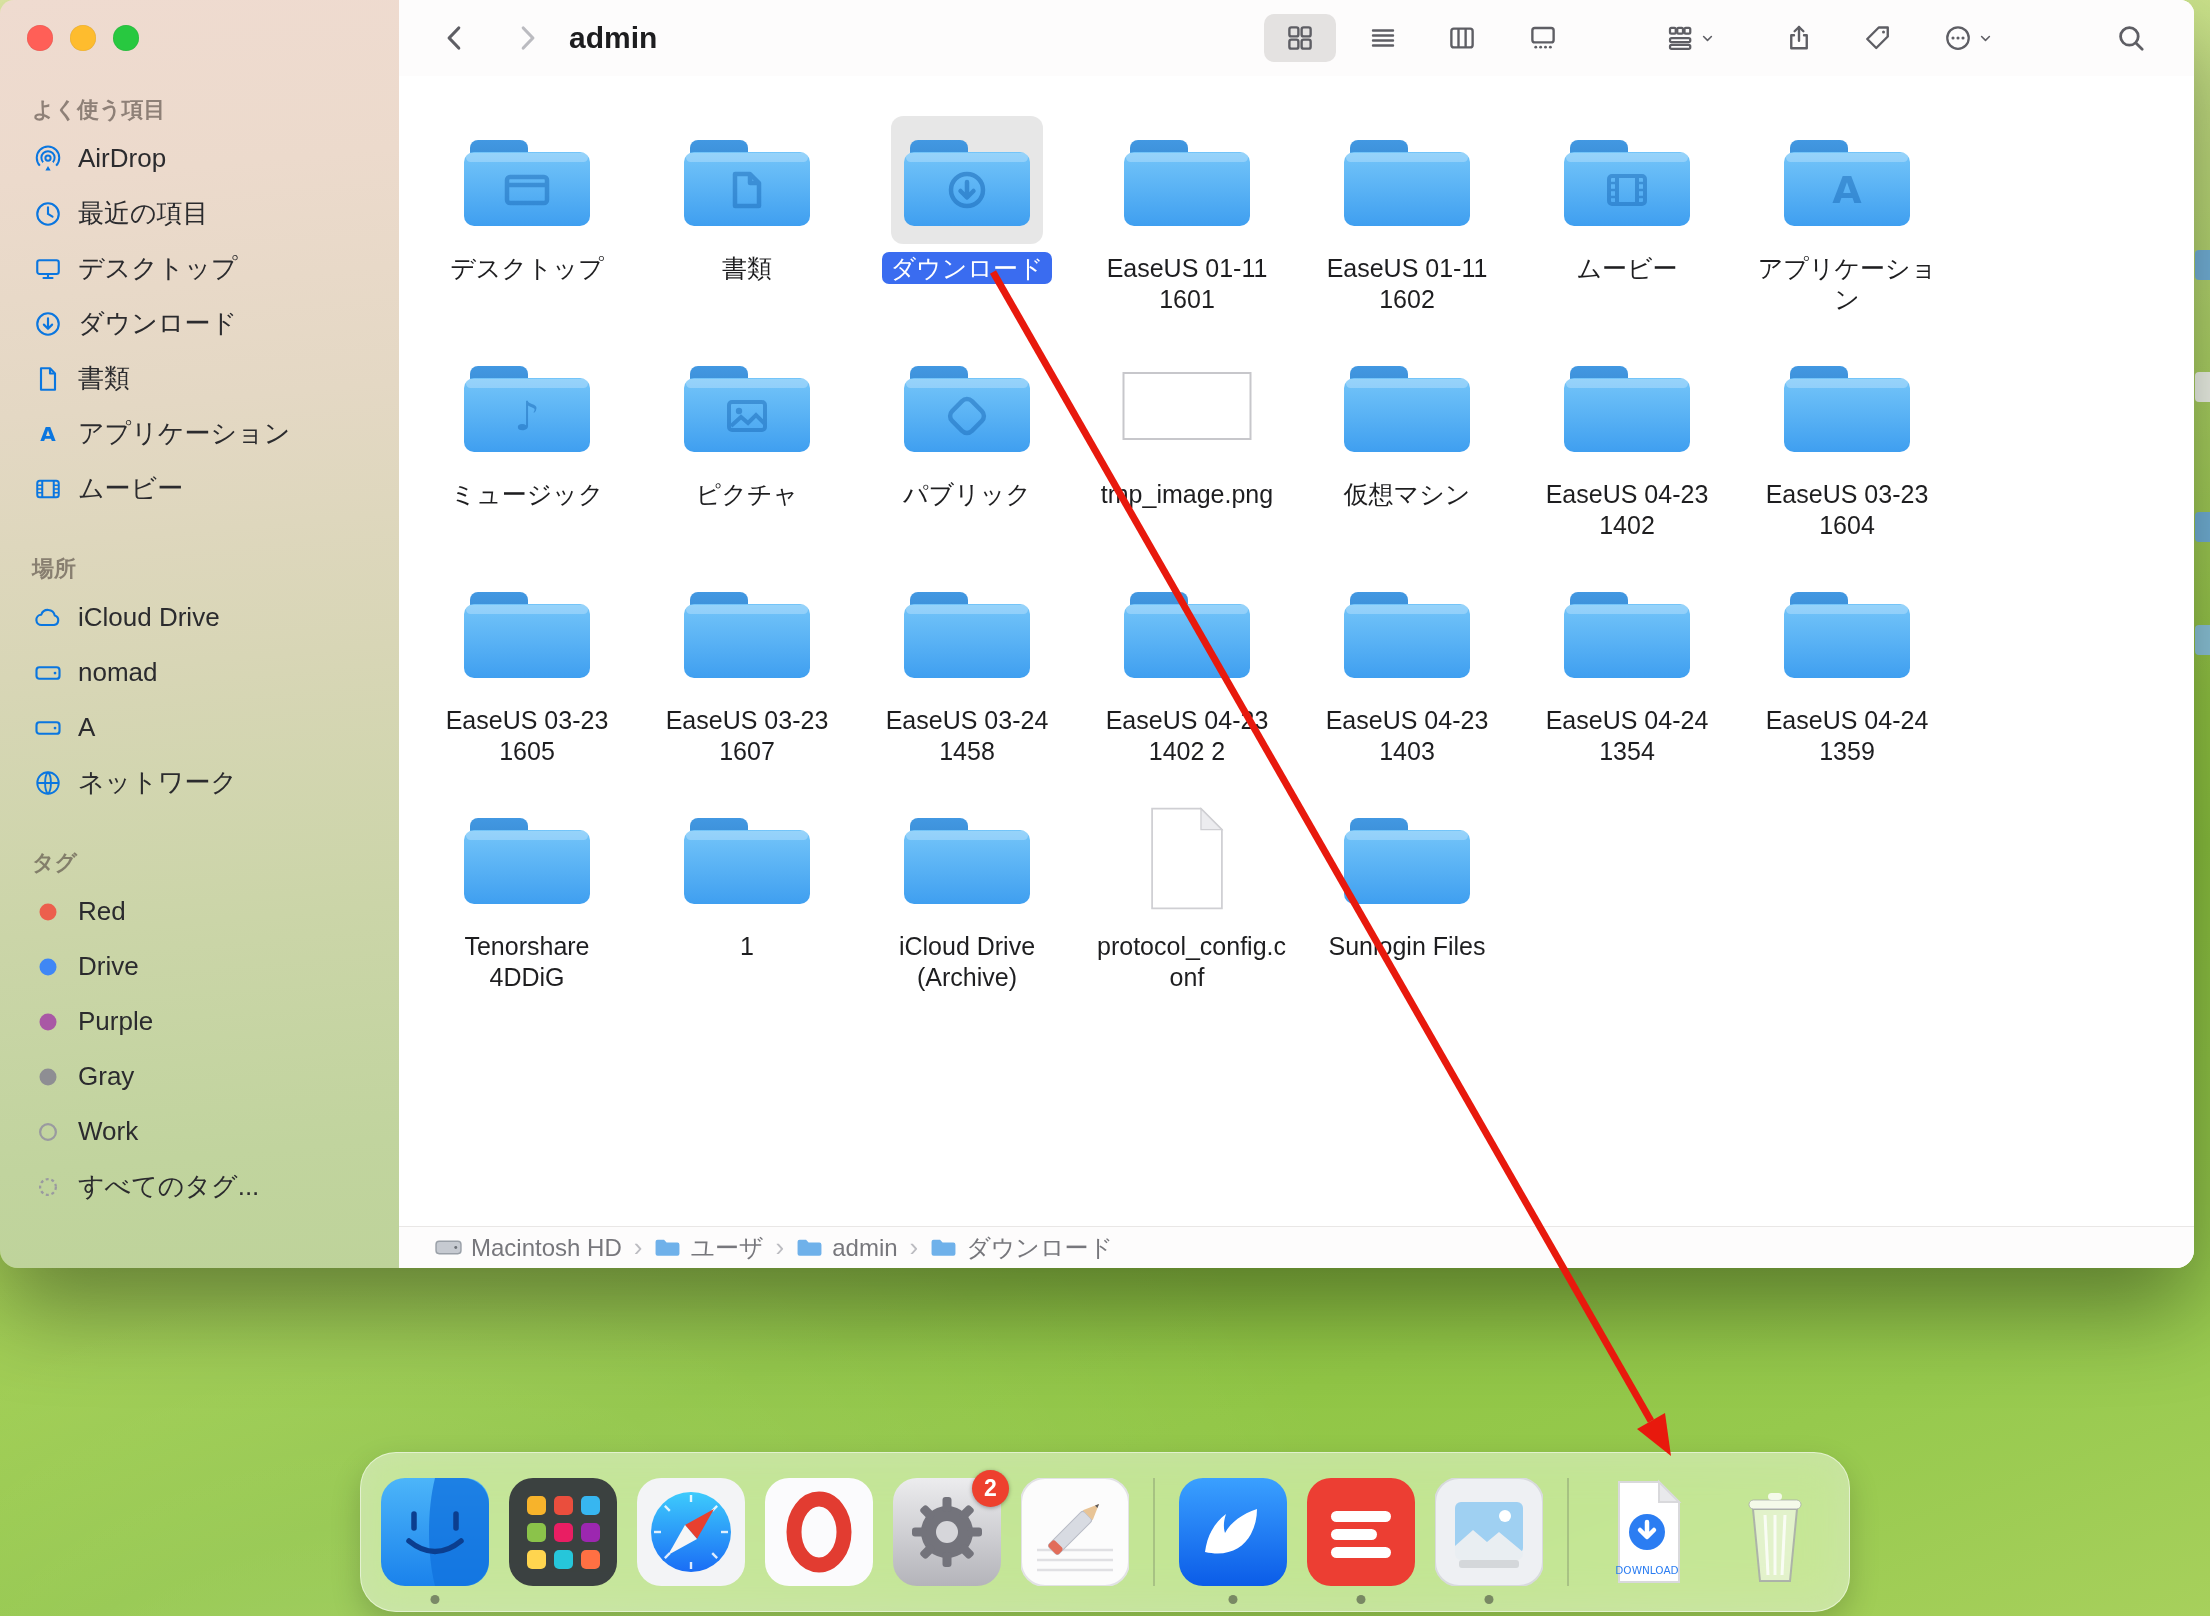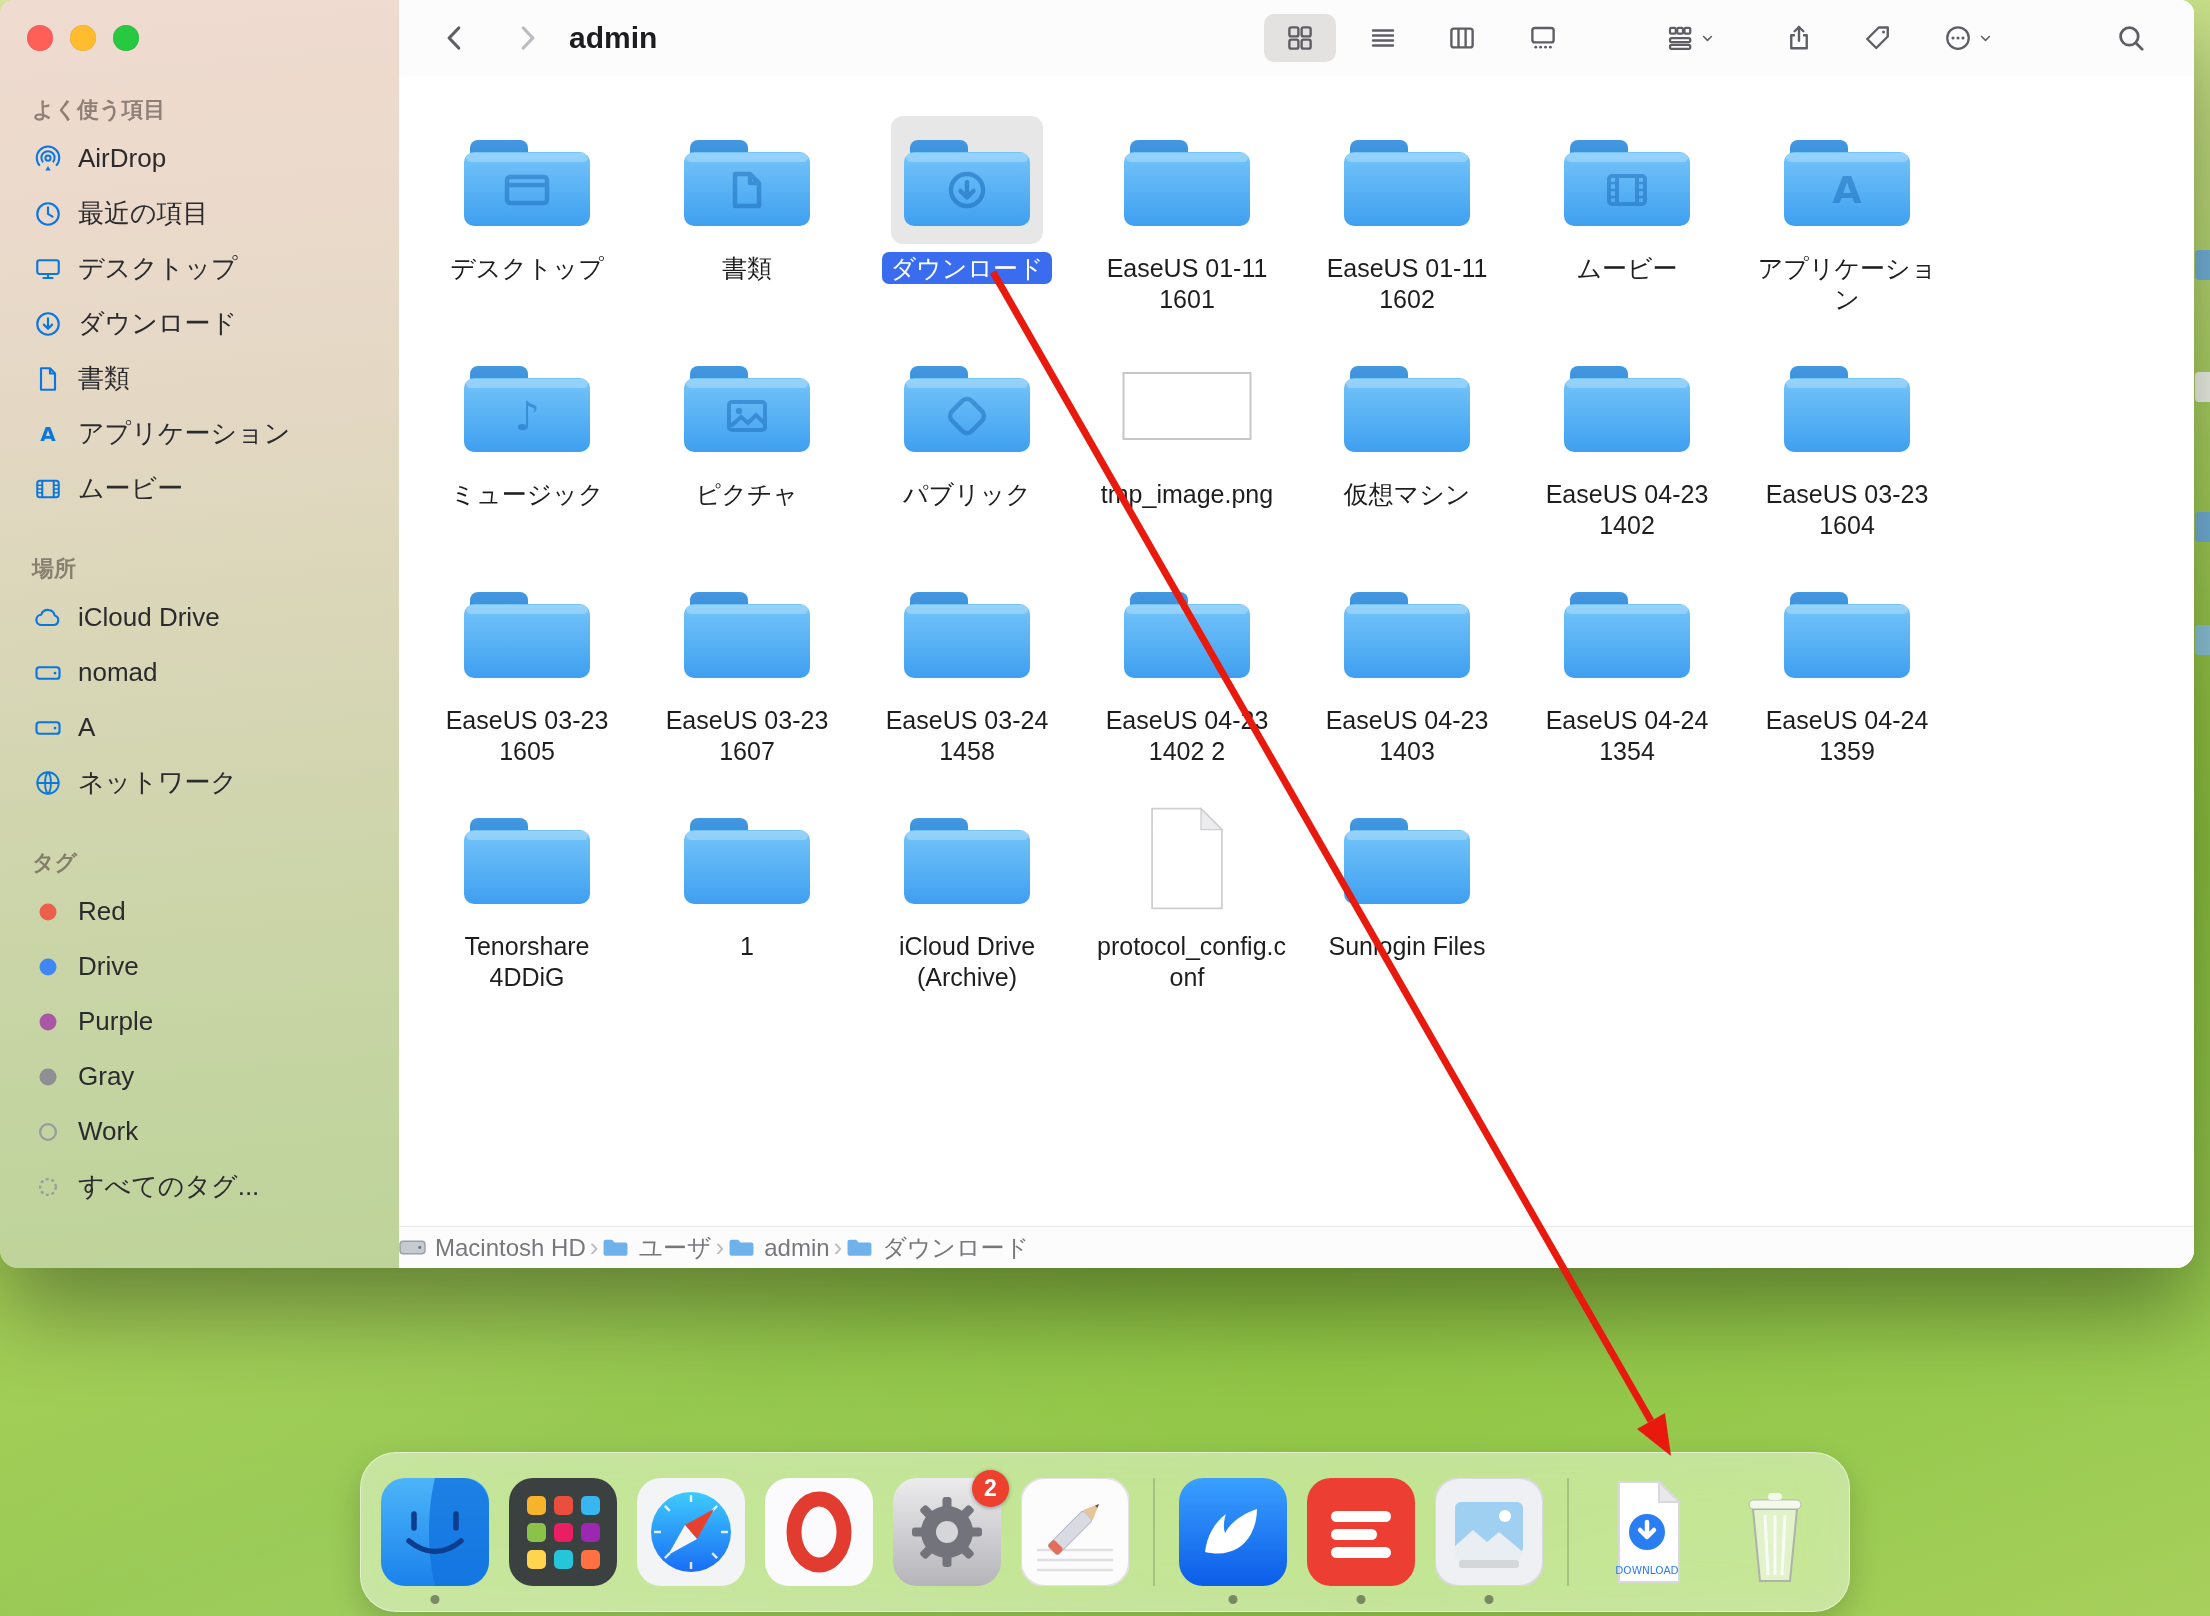--- a/index.html
+++ b/index.html
@@ -36,21 +36,21 @@
 
   .content{flex:1;position:relative;overflow:hidden;background:#fff;}
   .grid{display:grid;grid-template-columns:repeat(7,220px);grid-auto-rows:226px;padding:40px 0 0 18px;}
   .cell{display:flex;flex-direction:column;align-items:center;}
   .icon-wrap{width:152px;height:128px;display:flex;align-items:center;justify-content:center;border-radius:12px;}
   .cell.sel .icon-wrap{background:rgba(0,0,0,.095);}
   .cell-label{margin-top:9px;font-size:25px;line-height:1.24;color:#1e1e20;text-align:center;max-width:198px;overflow-wrap:anywhere;}
   .cell-label span{padding:2px 9px;border-radius:7px;-webkit-box-decoration-break:clone;box-decoration-break:clone;}
   .cell.sel .cell-label span{background:#3a6cf0;color:#fff;}
 
-  .pathbar{height:42px;border-top:1px solid #e9e7e6;display:flex;align-items:center;gap:0;
+  .pathbar{height:42px;border-top:1px solid #e9e7e6;display:flex;align-items:center;padding-left:36px;gap:8px;
     font-size:24px;color:#77777c;flex:none;background:#fdfcfc;}
   .crumb{display:flex;align-items:center;gap:9px;white-space:nowrap;}
   .crumb svg{display:block;}
   .crumb-sep{color:#bcbcc1;font-size:26px;padding:0 4px;}
 
   .statusbar{height:62px;border-top:1px solid #e9e7e6;position:relative;display:flex;align-items:center;justify-content:center;
     font-size:24px;color:#7f7f85;flex:none;background:#fdfcfc;}
   .zoom{position:absolute;right:46px;top:50%;transform:translateY(-50%);width:152px;height:30px;}
   .zoom-track{position:absolute;left:0;right:0;top:13px;height:4px;background:#cdcdd1;border-radius:2px;}
   .zoom-knob{position:absolute;left:24px;top:3px;width:24px;height:24px;border-radius:50%;background:#fff;border:1px solid #cfcfd4;box-shadow:0 1px 3px rgba(0,0,0,.3);}

